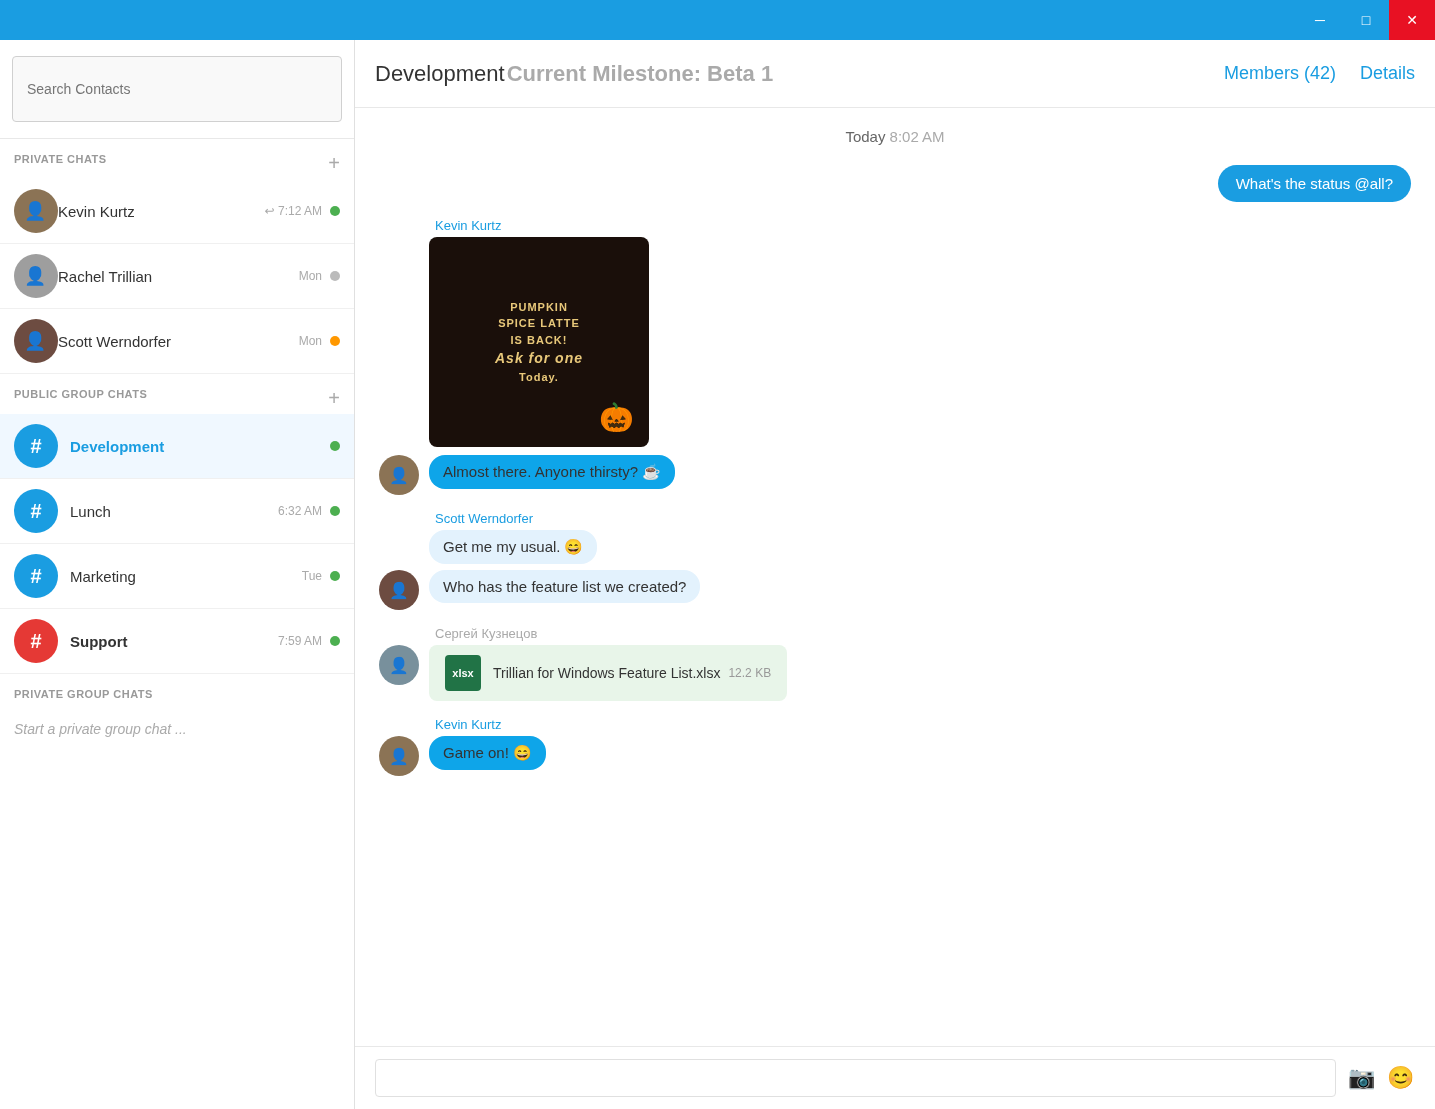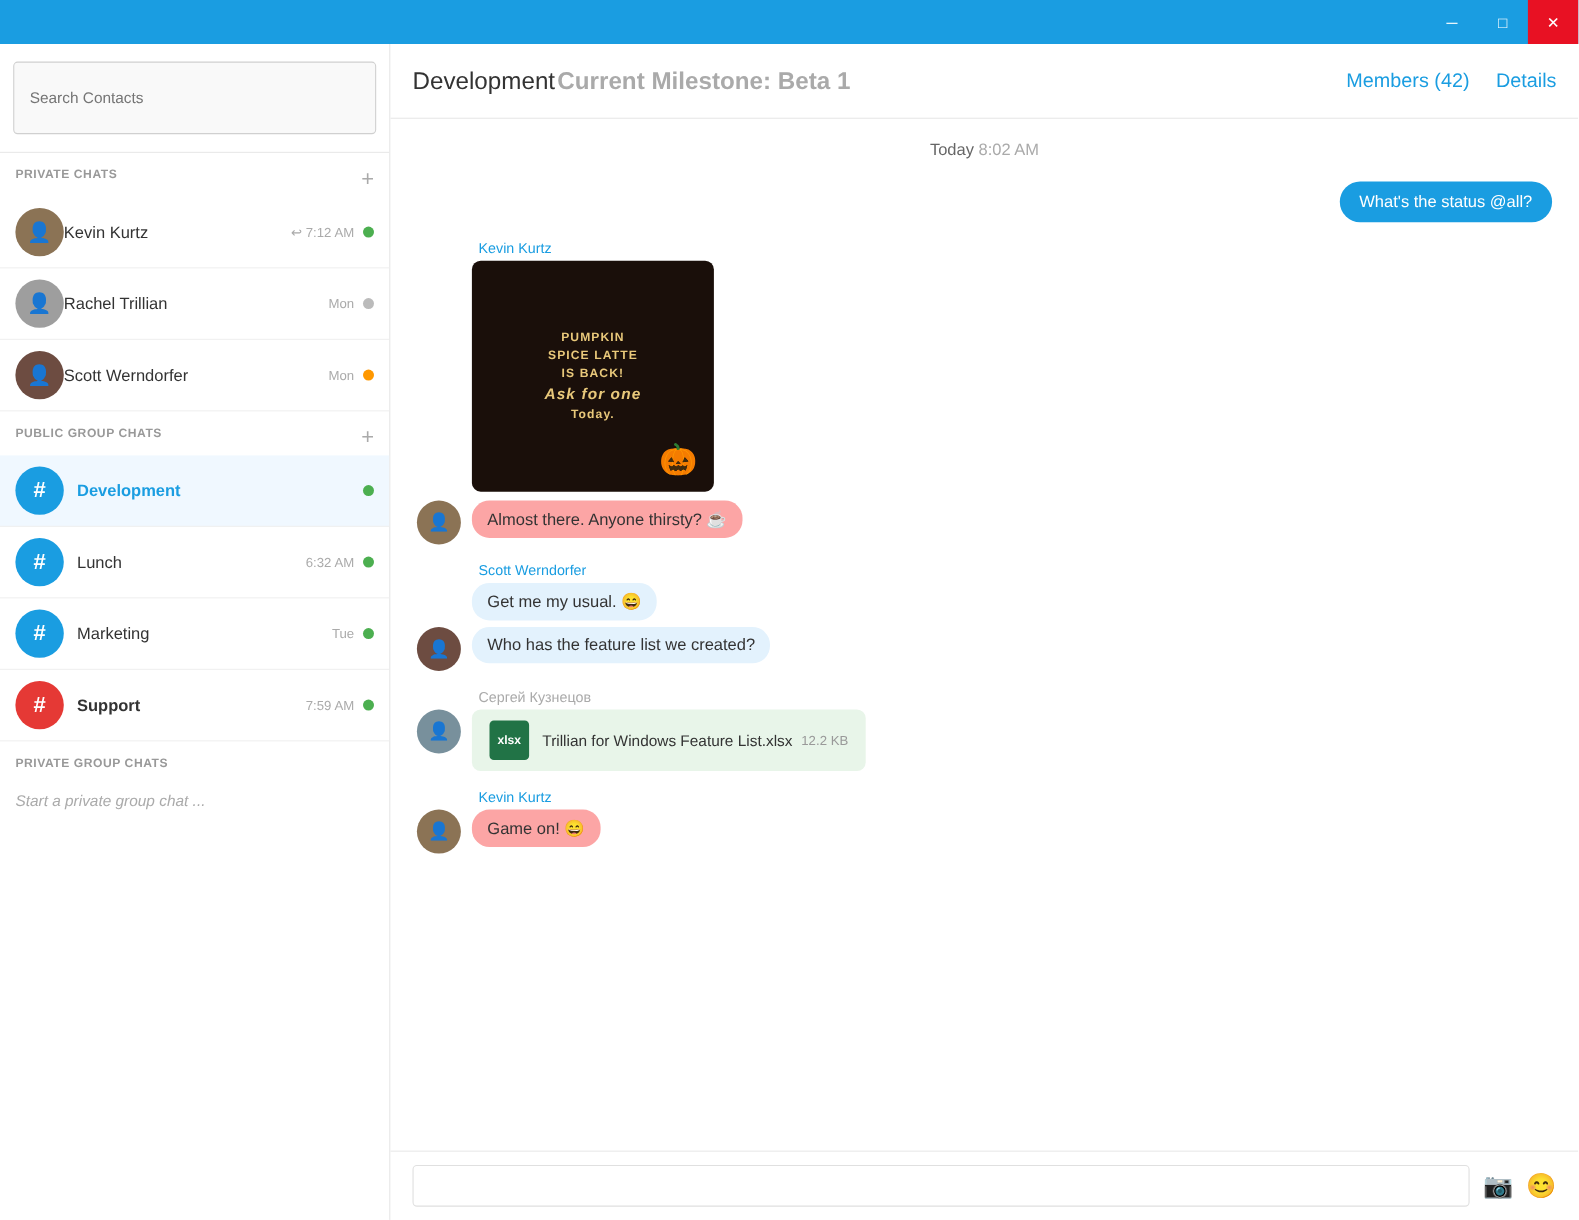--- a/index.html
+++ b/index.html
@@ -178,21 +178,21 @@
     .other-message-group { margin-bottom: 16px; }
     .sender-name { font-size: 13px; color: #1a9de1; margin-left: 56px; margin-bottom: 4px; }
     .sender-name.gray { color: #aaa; }
 
     .message-row {
       display: flex;
       align-items: flex-start;
       margin-bottom: 4px;
     }
     .message-bubble {
-      background: #fca5a5;
+      background: #0ea5e9;
       border-radius: 16px;
       padding: 8px 14px;
       font-size: 15px;
       color: #333;
       max-width: 55%;
     }
     .message-bubble.light-blue { background: #e3f2fd; }
 
     
     .chat-image-container {

